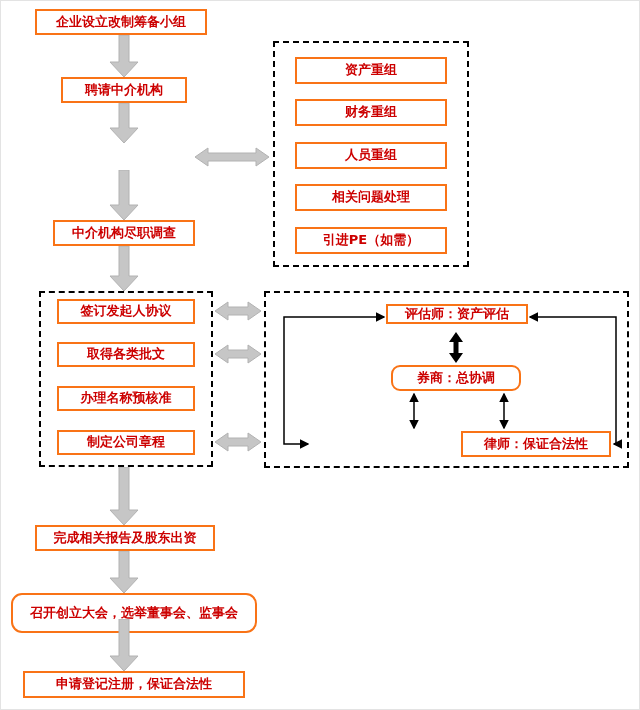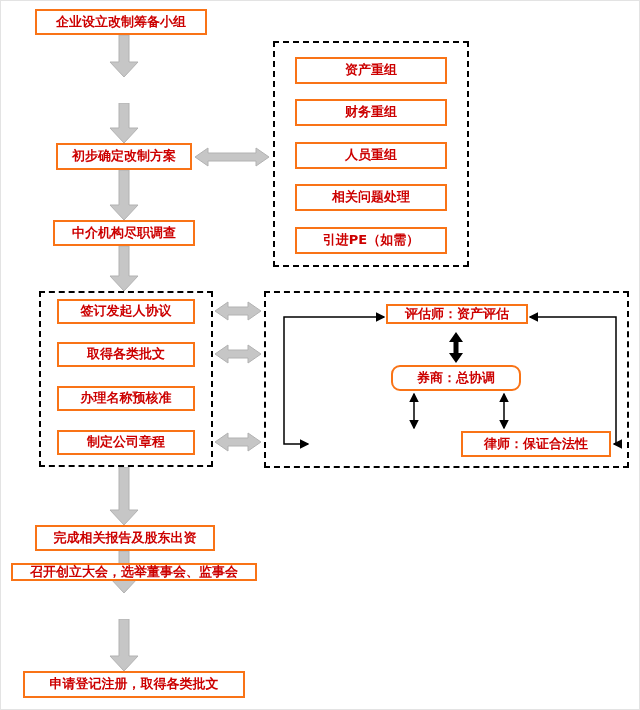--- a/index.html
+++ b/index.html
@@ -39,26 +39,26 @@
 <body>
 
 <div class="canvas">
 
   <div class="box" style="left:34px; top:8px; width:172px; height:26px;">企业设立改制筹备小组</div>
 
   <svg class="arrow" style="left:108px; top:34px;" width="30" height="42" viewBox="0 0 30 42">
     <polygon points="10,0 20,0 20,27 29,27 15,42 1,27 10,27" fill="#c6c6c6" stroke="#b2b2b2" stroke-width="1"></polygon>
   </svg>
 
+  <div class="box" style="left:60px; top:76px; width:126px; height:26px;">聘请中介机构</div>
 
   <svg class="arrow" style="left:108px; top:102px;" width="30" height="40" viewBox="0 0 30 40">
     <polygon points="10,0 20,0 20,25 29,25 15,40 1,25 10,25" fill="#c6c6c6" stroke="#b2b2b2" stroke-width="1"></polygon>
   </svg>
 
-  <div class="box" style="left:55px; top:142px; width:136px; height:27px;">初步确定改制方案</div>
 
   <svg class="arrow" style="left:108px; top:169px;" width="30" height="50" viewBox="0 0 30 50">
     <polygon points="10,0 20,0 20,35 29,35 15,50 1,35 10,35" fill="#c6c6c6" stroke="#b2b2b2" stroke-width="1"></polygon>
   </svg>
 
   <div class="box" style="left:52px; top:219px; width:142px; height:26px;">中介机构尽职调查</div>
 
   <svg class="arrow" style="left:108px; top:245px;" width="30" height="45" viewBox="0 0 30 45">
     <polygon points="10,0 20,0 20,30 29,30 15,45 1,30 10,30" fill="#c6c6c6" stroke="#b2b2b2" stroke-width="1"></polygon>
   </svg>
@@ -73,27 +73,27 @@
   <svg class="arrow" style="left:108px; top:466px;" width="30" height="58" viewBox="0 0 30 58">
     <polygon points="10,0 20,0 20,43 29,43 15,58 1,43 10,43" fill="#c6c6c6" stroke="#b2b2b2" stroke-width="1"></polygon>
   </svg>
 
   <div class="box" style="left:34px; top:524px; width:180px; height:26px;">完成相关报告及股东出资</div>
 
   <svg class="arrow" style="left:108px; top:550px;" width="30" height="42" viewBox="0 0 30 42">
     <polygon points="10,0 20,0 20,27 29,27 15,42 1,27 10,27" fill="#c6c6c6" stroke="#b2b2b2" stroke-width="1"></polygon>
   </svg>
 
-  <div class="box" style="left:10px; top:562px; width:246px; height:18px;">召开创立大会，选举董事会、监事会</div>
+  <div class="box" style="left:10px; top:592px; width:246px; height:40px;border-radius:11px;">召开创立大会，选举董事会、监事会</div>
 
   <svg class="arrow" style="left:108px; top:618px;" width="30" height="52" viewBox="0 0 30 52">
     <polygon points="10,0 20,0 20,37 29,37 15,52 1,37 10,37" fill="#c6c6c6" stroke="#b2b2b2" stroke-width="1"></polygon>
   </svg>
 
-  <div class="box" style="left:22px; top:670px; width:222px; height:27px;">申请登记注册，取得各类批文</div>
+  <div class="box" style="left:22px; top:670px; width:222px; height:27px;">申请登记注册，保证合法性</div>
 
   <svg class="arrow" style="left:194px; top:146px;" width="74" height="20" viewBox="0 0 74 20">
     <polygon points="0,10 13,1 13,6 61,6 61,1 74,10 61,19 61,14 13,14 13,19" fill="#c6c6c6" stroke="#b2b2b2" stroke-width="1"></polygon>
   </svg>
 
   <div class="dashed" style="left:272px; top:40px; width:196px; height:226px;"></div>
 
   <div class="box" style="left:294px; top:56px; width:152px; height:27px;">资产重组</div>
   <div class="box" style="left:294px; top:98px; width:152px; height:27px;">财务重组</div>
   <div class="box" style="left:294px; top:141px; width:152px; height:27px;">人员重组</div>

